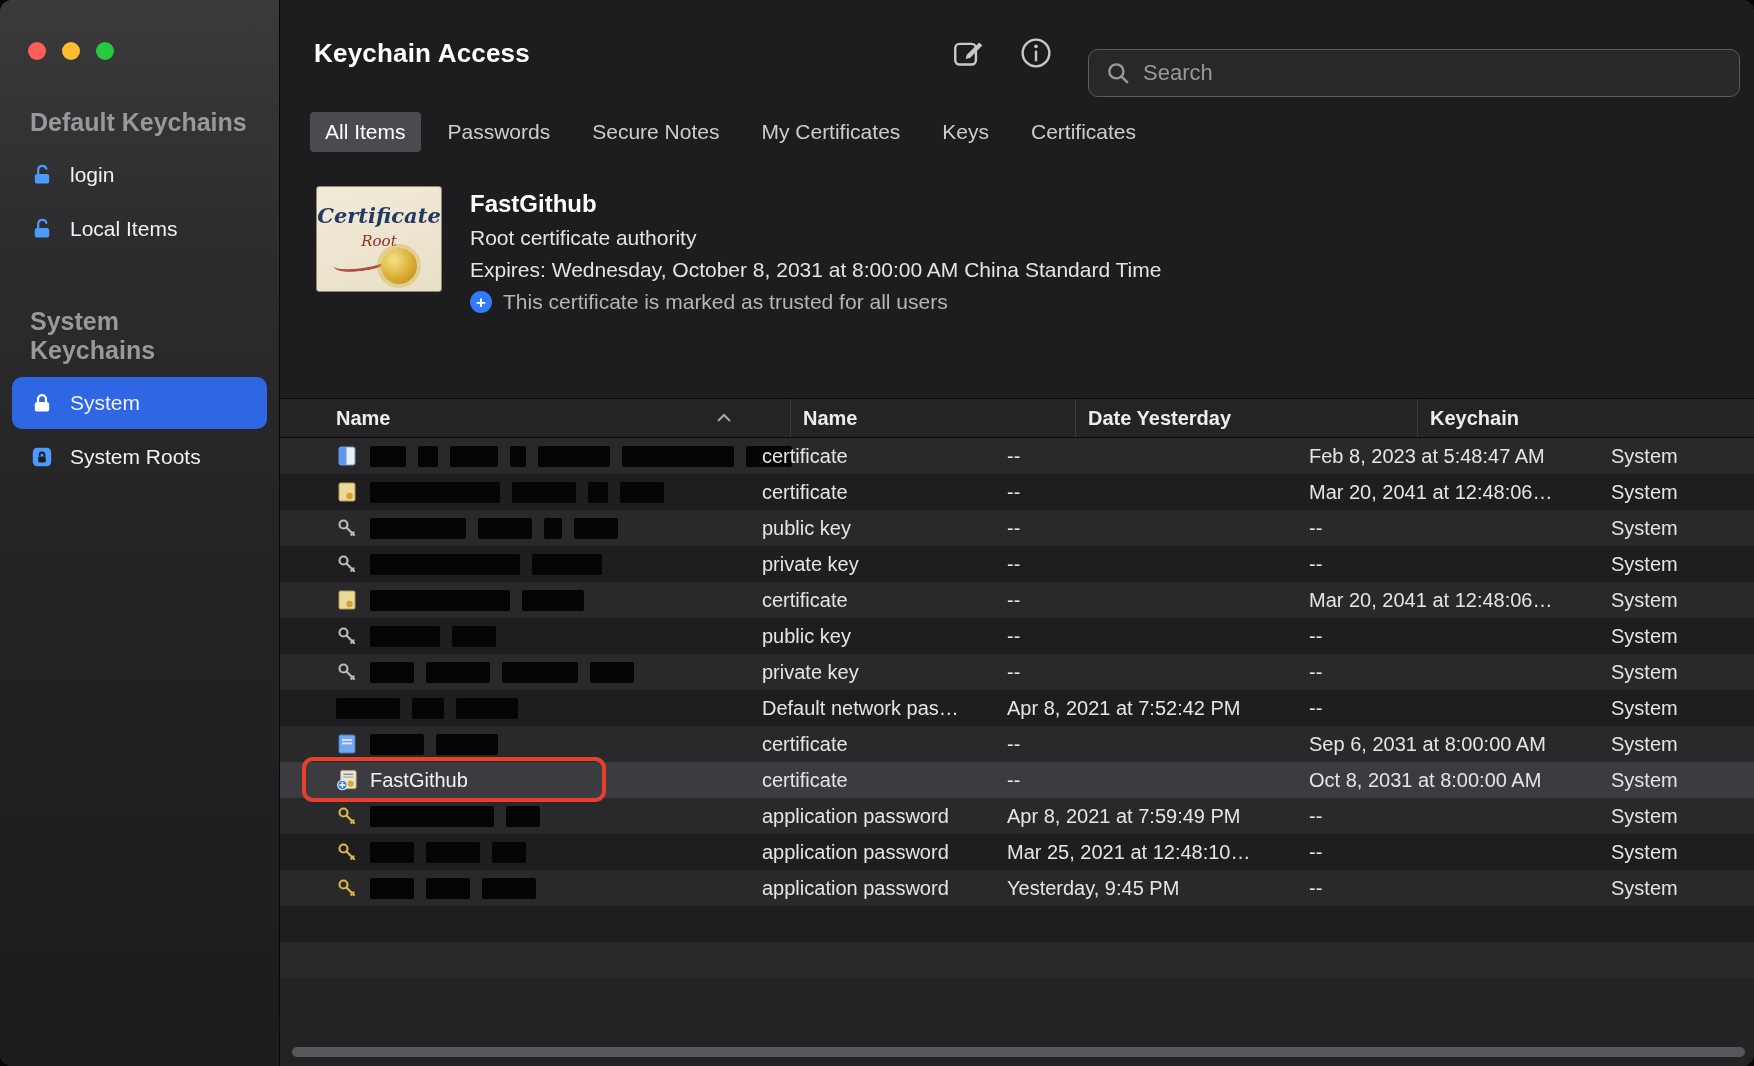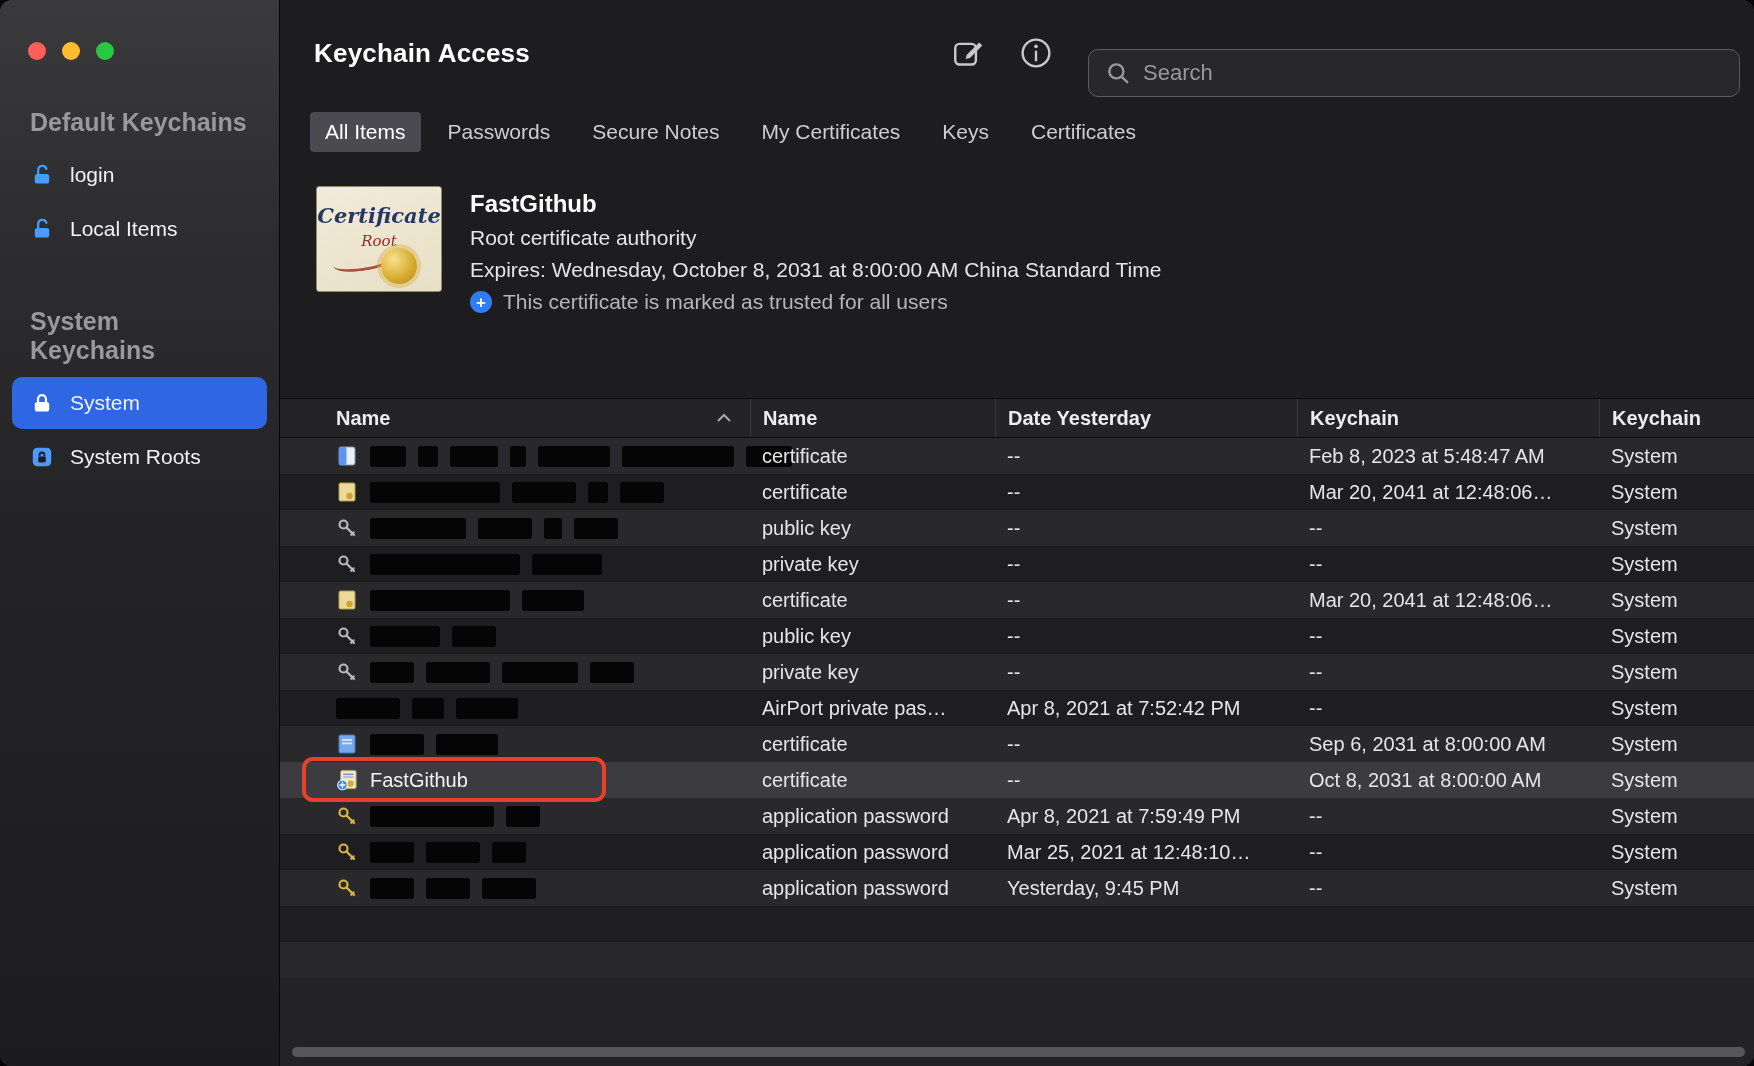--- a/index.html
+++ b/index.html
@@ -80,21 +80,21 @@
     width: 22px; height: 22px; flex: 0 0 22px; border-radius: 50%; background: #2f7cf6;
     color: #fff; display: inline-flex; align-items: center; justify-content: center;
     font-size: 17px; font-weight: 700; line-height: 1;
   }
 
   
   .thead {
     display: grid; grid-template-columns: 470px 245px 302px 302px 1fr;
     height: 40px; flex: 0 0 40px; align-items: center;
     background: #242427; border-top: 1px solid #0b0b0c; border-bottom: 1px solid #0b0b0c;
-    font-size: 20px; font-weight: 600; color: #ededef;
+    font-size: 20px; font-weight: 600; color: #ededef; gap: 40px;
   }
   .hcell { padding: 0 12px; position: relative; display: flex; align-items: center; height: 100%; }
   .hcell.first { padding-left: 56px; }
   .hcell + .hcell { border-left: 1px solid #3a3a3d; }
   .sort-chevron { position: absolute; right: 18px; top: 50%; transform: translateY(-50%); display: inline-flex; }
 
   .tbody { flex: 0 0 auto; }
   .trow {
     display: grid; grid-template-columns: 470px 245px 302px 302px 1fr;
     height: 36px; align-items: center; font-size: 20px; color: #e5e5e7;
@@ -373,21 +373,21 @@
           <div class="cell">--</div>
           <div class="cell">--</div>
           <div class="cell">System</div>
         </div>
         <div class="trow alt">
           <div class="cell name">
             <span class="redact" style="width: 64px;"></span>
             <span class="redact" style="width: 32px;"></span>
             <span class="redact" style="width: 62px;"></span>
           </div>
-          <div class="cell">AirPort private pas…</div>
+          <div class="cell">Default network pas…</div>
           <div class="cell">Apr 8, 2021 at 7:52:42 PM</div>
           <div class="cell">--</div>
           <div class="cell">System</div>
         </div>
         <div class="trow">
           <div class="cell name">
             <span class="ricon">
               <svg viewBox="0 0 22 22" width="22" height="22">
                 <rect x="3" y="2" width="16" height="18" rx="1.5" fill="#74a9ef" stroke="#4477bb"></rect>
                 <rect x="6" y="6" width="10" height="1.8" fill="#dbe7f8"></rect>

